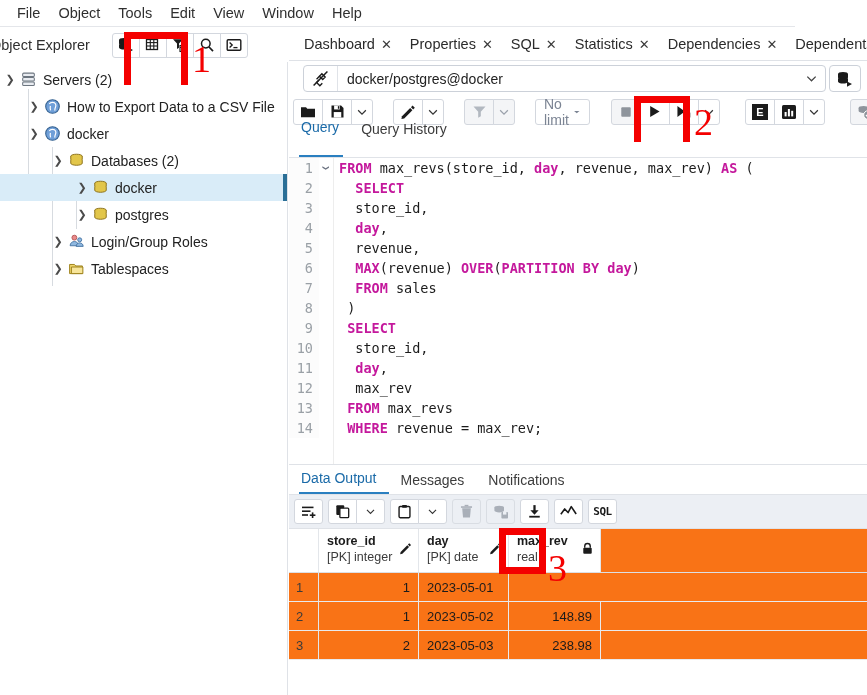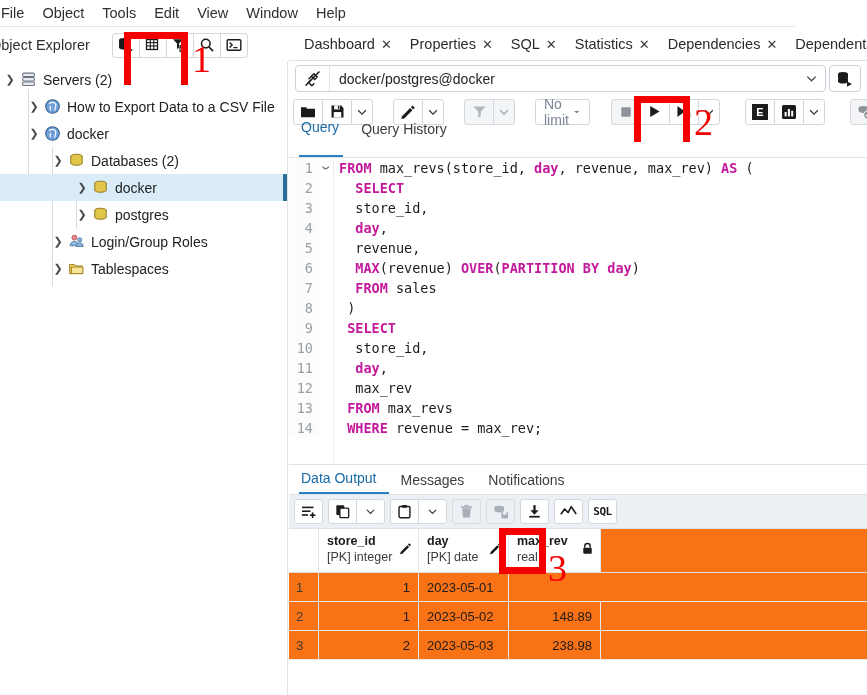--- a/index.html
+++ b/index.html
@@ -13,21 +13,21 @@
     color: #222222;
   }
   #app { position: relative; width: 867px; height: 695px; }
 
   
   .menubar {
     position: absolute; top: 0; left: 0; width: 795px; height: 27px;
     background: #ffffff;
     border-bottom: 1px solid #e4e6ea;
     display: flex; align-items: center;
-    padding-left: 0;
+    padding-left: 16px;
   }
   .menu-item {
     font-size: 14.5px; color: #2f2f2f;
     padding: 0 9px; line-height: 26px; white-space: nowrap;
     cursor: default;
   }
   .menu-item.first { margin-left: -8px; }
 
   
   .oe-header {
@@ -101,20 +101,21 @@
     padding: 0 9px; height: 32px;
     font-size: 14.5px; color: #2b2b2b; white-space: nowrap;
     cursor: pointer;
   }
   .tab .x { font-size: 13px; color: #3a3a3a; }
 
   
   .connbar {
     height: 34px; display: flex; align-items: center;
     padding: 4px 6px 3px 6px;
+    margin-left: 8px;
   }
   .conn-group {
     flex: 1 1 auto; display: flex; align-items: center;
     border: 1px solid #ccd1d9; border-radius: 4px; height: 27px;
     background: #ffffff; overflow: hidden;
   }
   .conn-icon {
     width: 34px; height: 100%;
     display: flex; align-items: center; justify-content: center;
     border-right: 1px solid #e0e3e8;

